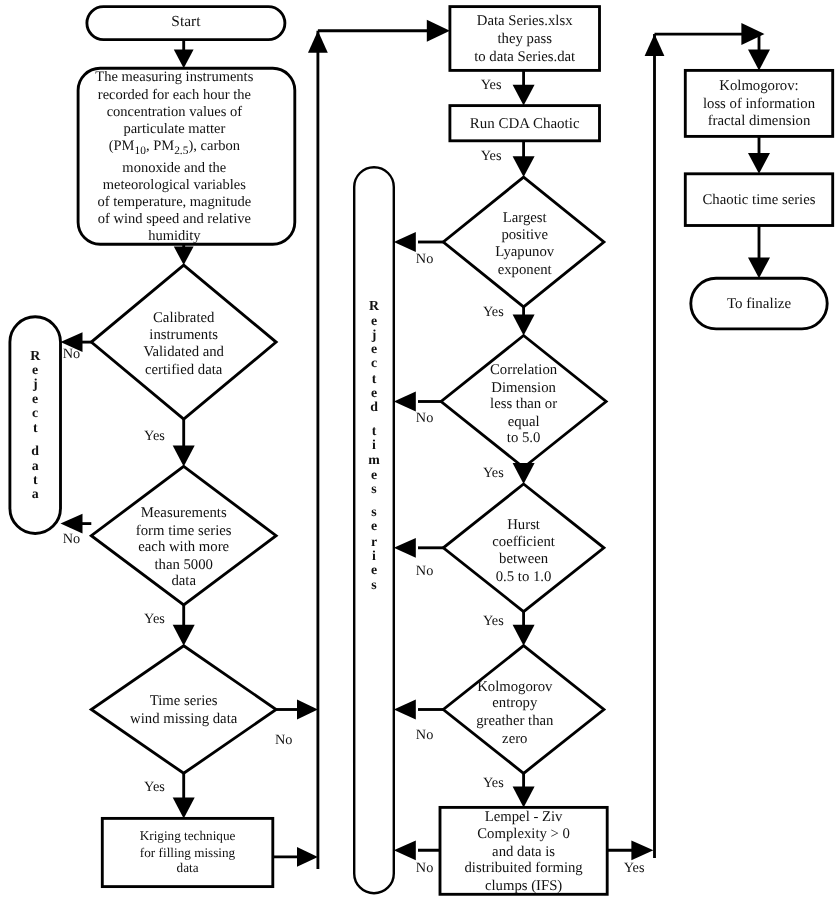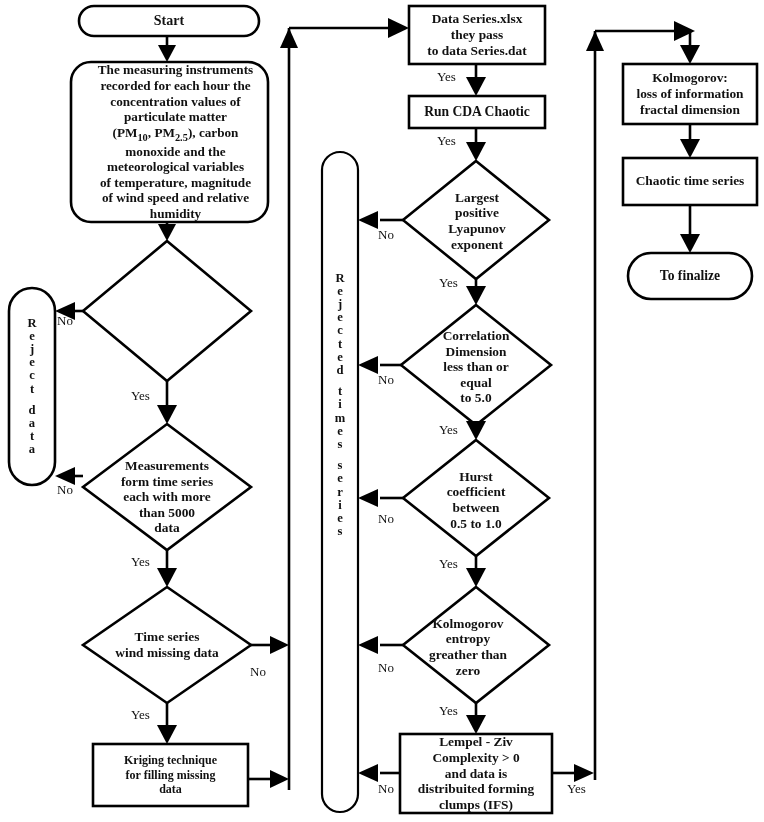--- a/index.html
+++ b/index.html
@@ -44,21 +44,20 @@
     text-align: center;
     color: #111111;
     line-height: 1.08;
     font-family: "Liberation Serif", serif;
     font-size: 13.4px;
     white-space: pre-line;
     display: flex;
     align-items: center;
     justify-content: center;
     pointer-events: none;
-    font-weight: bold;
   }
   .elabel {
     position: absolute;
     color: #111111;
     font-family: "Liberation Serif", serif;
     font-size: 13px;
     white-space: nowrap;
     pointer-events: none;
   }
   .vstack {
@@ -209,24 +208,28 @@
     <line class="conn" x1="690" y1="124" x2="690" y2="144"></line>
     <polygon class="arrow-head" points="690,158 680,139 700,139"></polygon>
 
     <line class="conn" x1="690" y1="205" x2="690" y2="239"></line>
     <polygon class="arrow-head" points="690,253 680,234 700,234"></polygon>
 
   </svg>
 
   <div class="nlabel" style="left:79px; top:6px; width:180px; height:30px; font-size:14px;">Start</div>
 
-  <div class="nlabel" style="left:77px; top:64px; width:197px; height:156px; font-size:13.2px; line-height:1.18;text-align:center;">
+  <div class="nlabel" style="left:60px; top:64px; width:197px; height:156px; font-size:13.2px; line-height:1.18;text-align:center;">
     <span id="instruments-text"><span>The measuring instruments</span><br><span>recorded for each hour the</span><br><span>concentration values of</span><br><span>particulate matter</span><br><span>(PM</span><span class="sub">10</span><span>, PM</span><span class="sub">2.5</span><span>), carbon</span><br><span>monoxide and the</span><br><span>meteorological variables</span><br><span>of temperature, magnitude</span><br><span>of wind speed and relative</span><br><span>humidity</span></span>
   </div>
 
+  <div class="nlabel" style="left:97px; top:276px; width:140px; height:72px; font-size:13.4px; line-height:1.16;">Calibrated
+instruments
+Validated and
+certified data</div>
 
   <div class="nlabel" style="left:97px; top:455px; width:140px; height:84px; font-size:13.4px; line-height:1.16;">Measurements
 form time series
 each with more
 than 5000
 data</div>
 
   <div class="nlabel" style="left:89px; top:623px; width:156px; height:44px; font-size:13.4px; line-height:1.16;">Time series
 wind missing data</div>
 

